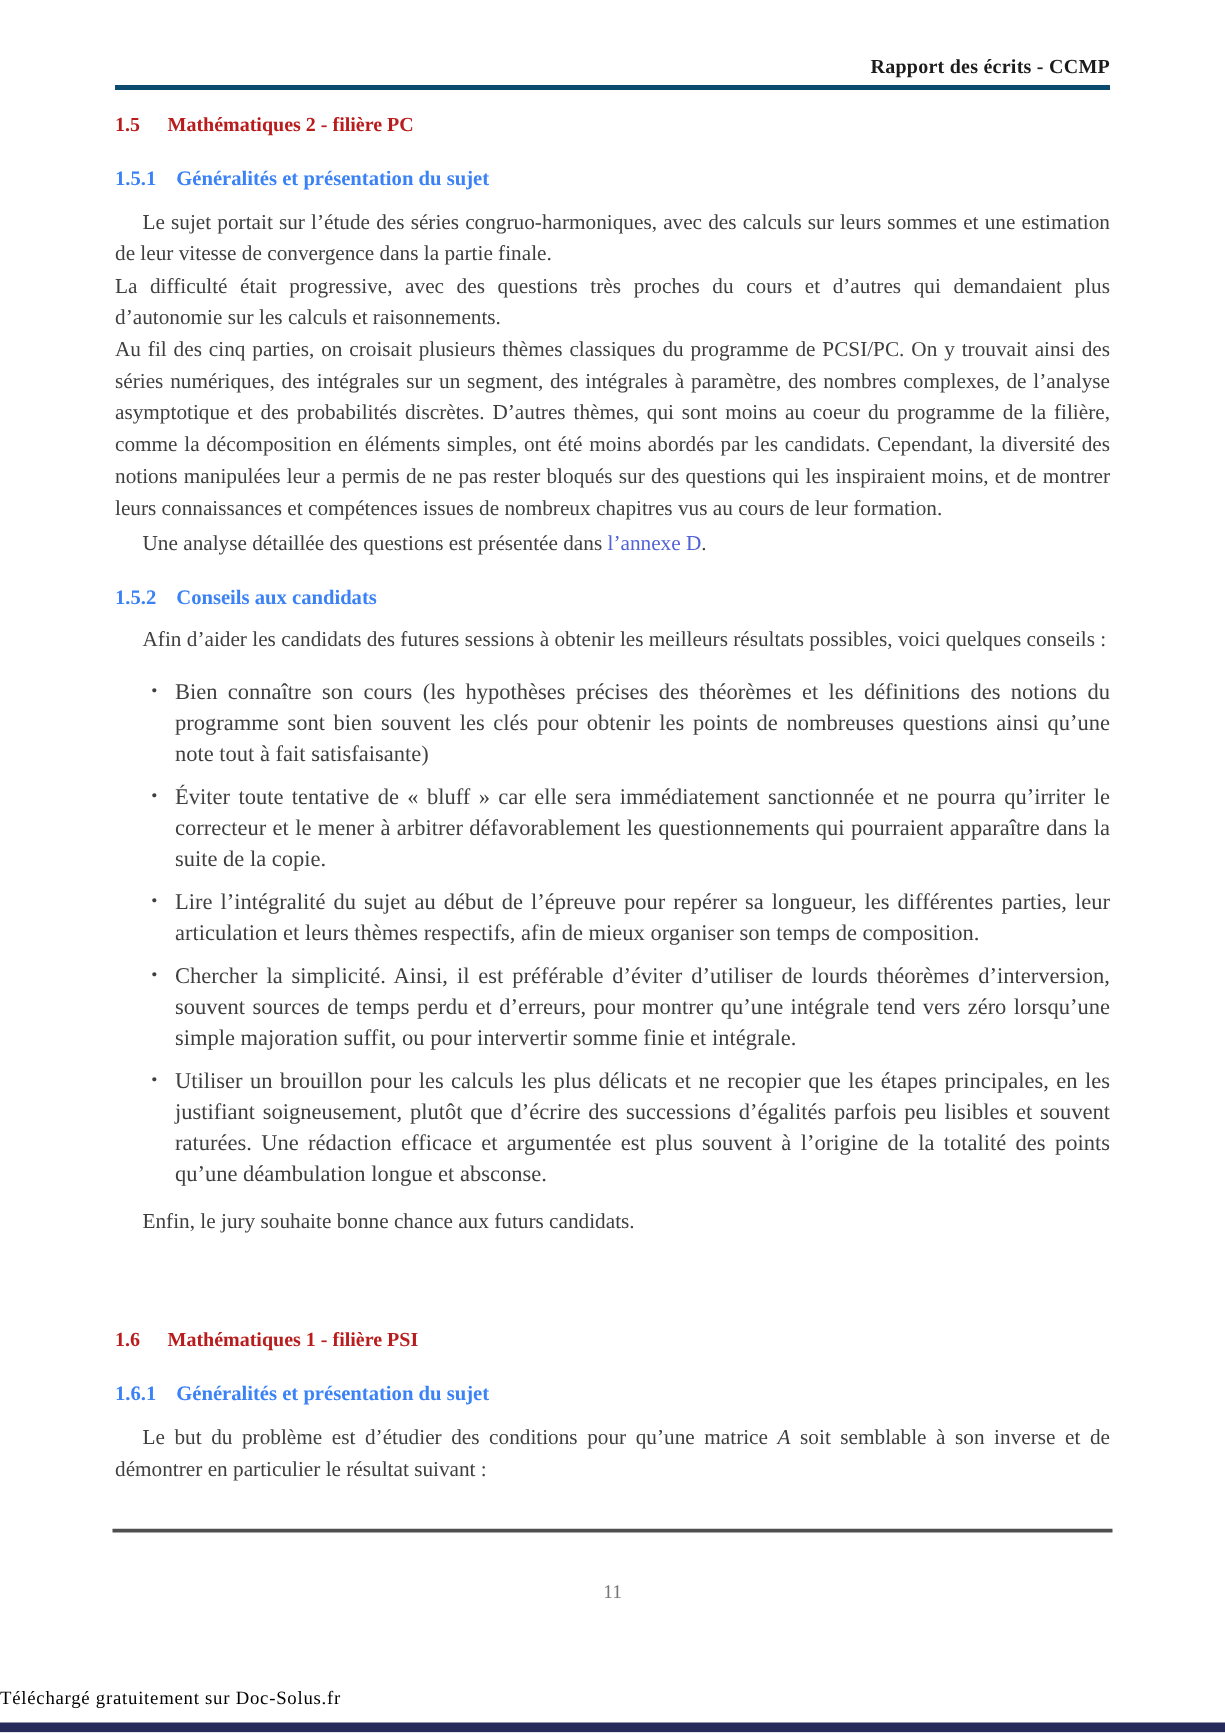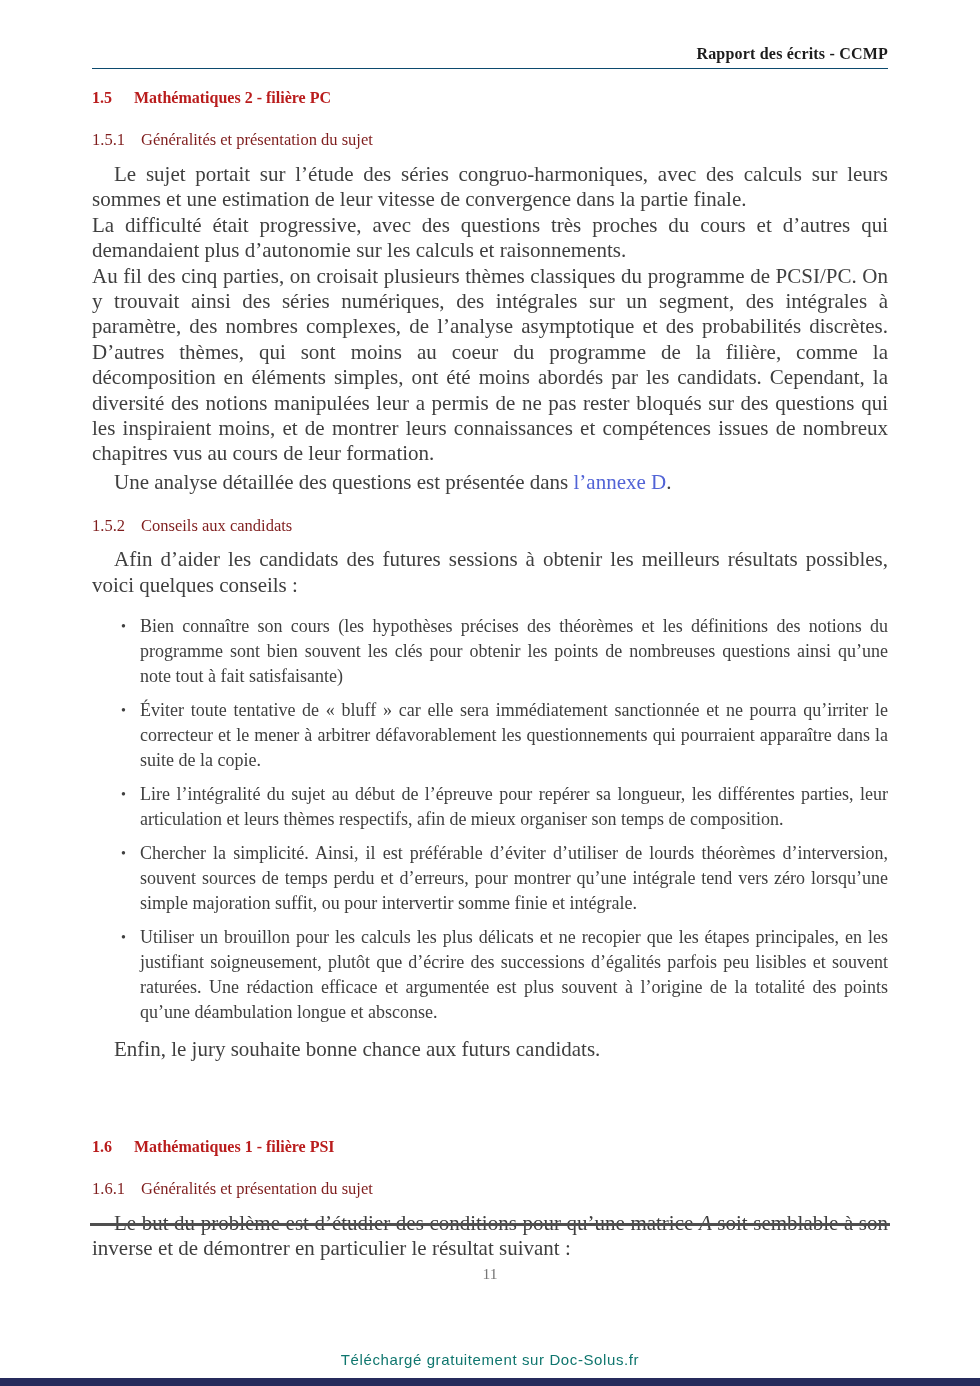--- a/index.html
+++ b/index.html
@@ -11,21 +11,21 @@
     font-family: "Liberation Serif", "DejaVu Serif", serif;
     color: #3f3f3f;
     overflow: hidden;
   }
   .content { padding: 0 92px; }
 
   
   .doc-header {
     padding-top: 45px;
     padding-bottom: 5px;
-    border-bottom: 1px solid #0c4a6e;
+    border-bottom: 4px solid #0c4a6e;
     text-align: right;
   }
   .doc-header .hdr-title {
     font-weight: bold;
     font-size: 16px;
     line-height: 18px;
     color: #1c1c1c;
     letter-spacing: 0.2px;
   }
 
@@ -35,30 +35,30 @@
     font-size: 16px;
     line-height: 23px;
     font-weight: bold;
     color: #b91c1c;
   }
   .sec-h1 .num { margin-right: 22px; }
   .sec-h2 {
     margin: 21px 0 0 0;
     font-size: 16.5px;
     line-height: 19px;
-    font-weight: normal;
-    color: #7f1d1d;
+    font-weight: bold;
+    color: #3b82f6;
   }
   .sec-h2 .num { margin-right: 16px; }
   .sec-h2.tight { }
 
   
   p.body {
     margin: 0;
-    font-size: 21px;
+    font-size: 17px;
     line-height: 25.4px;
     text-align: justify;
     color: #3f3f3f;
   }
   p.body.first { margin-top: 13px; }
   p.body.indent { text-indent: 22px; }
   p.body.after-gap { margin-top: 3px; }
   p.body.intro { margin-top: 12px; }
   p.body.closing { margin-top: 12px; }
 
@@ -105,25 +105,25 @@
     left: 0; right: 0;
     top: 1265px;
     text-align: center;
     font-size: 15.5px;
     color: #767676;
   }
   .watermark {
     position: absolute;
     left: 0; right: 0;
     top: 1351px;
-    text-align: center;
-    font-family: Liberation Sans, sans-serif;
+    text-align: left;
+    font-family: Liberation Serif, serif;
     font-size: 15px;
     letter-spacing: 0.6px;
-    color: #0f766e;
+    color: #000000;
   }
   .bottom-bar {
     position: absolute;
     left: 0; right: 0; bottom: 0;
     height: 8px;
     background: #262b5c;
   }
 </style>
 </head>
 <body>

